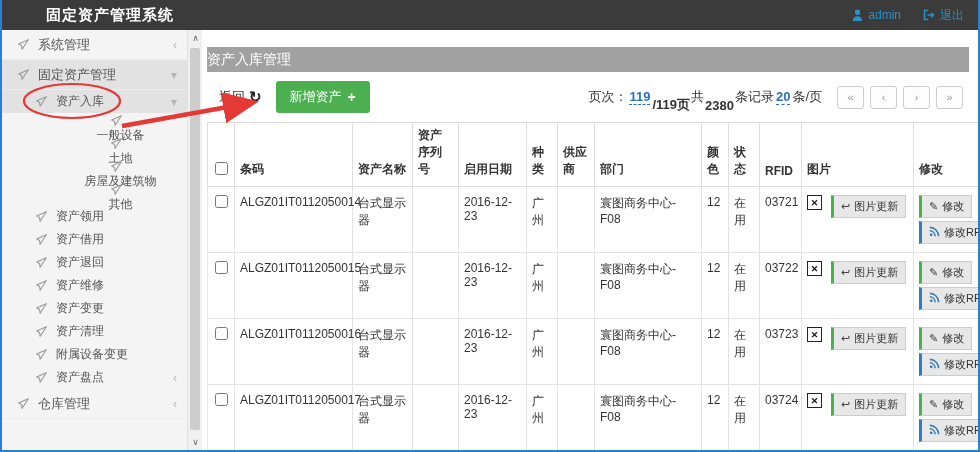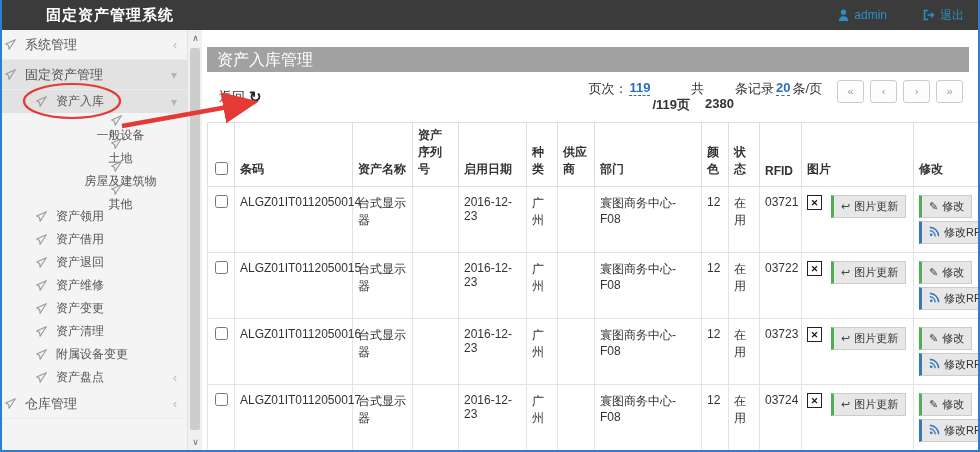--- a/index.html
+++ b/index.html
@@ -5,51 +5,51 @@
   * { margin:0; padding:0; box-sizing:border-box; }
   html,body { background:#fff; }
   body { font-family:"Liberation Sans", sans-serif; }
   .window { position:relative; width:980px; height:452px; overflow:hidden; background:#fff;
             border-left:2px solid #2a7fd0; border-right:2px solid #2a7fd0; border-bottom:2px solid #2a7fd0; }
 
   
   .topbar { position:absolute; top:0; left:0; width:100%; height:30px; background:#3b3b3b;
             display:flex; align-items:center; justify-content:space-between; padding:0 14px 0 12px; }
   .brand { color:#fff; font-size:15px; font-weight:bold; letter-spacing:1px;margin-left:32px; }
-  .top-right { display:flex; align-items:center; gap:36px; }
+  .top-right { display:flex; align-items:center; gap:22px; }
   .top-link { display:flex; align-items:center; gap:5px; color:#2d8fc4; font-size:12px; cursor:pointer; }
   .top-link svg { display:block; }
 
   
   .sidebar { position:absolute; top:30px; left:0; width:200px; bottom:0; background:#f4f4f4; }
   .nav { position:absolute; top:0; left:0; width:185px; bottom:0; overflow:hidden; }
   .nav-item { display:flex; align-items:center; color:#555; cursor:pointer; }
-  .nav-item.lvl1 { height:30px; font-size:13px; padding-left:3px; border-bottom:1px solid #ececec; }
+  .nav-item.lvl1 { height:30px; font-size:13px; padding-left:16px; border-bottom:1px solid #ececec; }
   .nav-item.lvl2 { height:23px; font-size:12px; padding-left:34px; }
   .nav-item.lvl3 { height:23px; font-size:12px; padding-left:52px;flex-direction:column; }
   .nav-item.sel  { background:#e2e2e2; }
   .nav-icon { width:14px; height:12px; margin-right:6px; flex:0 0 14px; display:flex; align-items:center; }
   .nav-label { white-space:nowrap; }
   .chev { margin-left:auto; margin-right:10px; color:#b5b5b5; font-size:12px; }
   .sb-scroll { position:absolute; top:0; right:0; width:15px; bottom:0; background:#f0f0f0; border-left:1px solid #e2e2e2; }
   .sb-btn { position:absolute; left:0; width:15px; height:16px; color:#666; font-size:9px; text-align:center; line-height:16px; cursor:pointer; }
   .sb-btn.up { top:0; } .sb-btn.down { bottom:0; }
   .sb-thumb { position:absolute; left:2px; right:2px; top:18px; bottom:20px; background:#cdcdcd; border-radius:2px; cursor:pointer; }
 
   
   .main { position:absolute; left:205px; top:47px; width:762px; bottom:0; background:#fff; }
-  .panel-title { height:25px; background:#a1a1a1; color:#fff; font-size:16px; line-height:25px; padding-left:10px; }
+  .panel-title { height:25px; background:#a1a1a1; color:#fff; font-size:14px; line-height:25px; }
   .toolbar { height:50px; display:flex; align-items:center; padding:6px 4px; }
   .btn-back { background:none; border:none; font-size:13px; color:#333; display:flex; align-items:center; gap:4px;
               margin:0 14px 0 8px; cursor:pointer; font-family:inherit; }
   .icon-refresh { font-size:15px; font-weight:bold; color:#222; }
   .btn-add { background:#4CAF50; color:#fff; border:none; border-radius:3px; font-size:13px; padding:7px 14px;
              display:flex; align-items:center; gap:6px; cursor:pointer; font-family:inherit; }
   .plus { font-weight:bold; font-size:14px; line-height:10px; }
-  .pageinfo { margin-left:auto; display:flex; align-items:flex-start; font-size:13px; color:#333; gap:1px; }
+  .pageinfo { margin-left:auto; display:flex; align-items:center; font-size:13px; color:#333; gap:1px; }
   .pg-link { color:#2a70c0; font-weight:bold; border-bottom:1px dashed #2a70c0; cursor:pointer; margin:0 1px; }
   .pg-bold { font-weight:bold;margin-top:16px; }
   .pager { display:flex; gap:6px; margin-left:14px; margin-right:2px; }
   .pager-btn { width:27px; height:23px; border:1px solid #ccc; border-radius:3px; background:#fdfdfd; color:#999;
                font-size:11px; text-align:center; line-height:21px; cursor:pointer; }
 
   
   table { width:100%; border-collapse:collapse; table-layout:fixed; font-size:12px; color:#333; }
   thead th { font-weight:bold; text-align:left; vertical-align:bottom; padding:4px 5px 8px 5px;
              border:1px solid #ddd; border-top:1px solid #ddd; background:#fff; }
@@ -241,20 +241,24 @@
     </div>
   </div>
 
   <div class="main">
     <div class="panel-title">资产入库管理</div>
 
     <div class="toolbar">
       <button class="btn-back">
         <span>返回</span>
         <span class="icon-refresh">↻</span>
+      </button>
+      <button class="btn-add">
+        <span>新增资产</span>
+        <span class="plus">+</span>
       </button>
 
       <div class="pageinfo">
         <span>页次：</span>
         <span class="pg-link">119</span>
         <span class="pg-bold">/119页</span>
         <span> 共</span>
         <span class="pg-bold">2380</span>
         <span>条记录 </span>
         <span class="pg-link">20</span>

